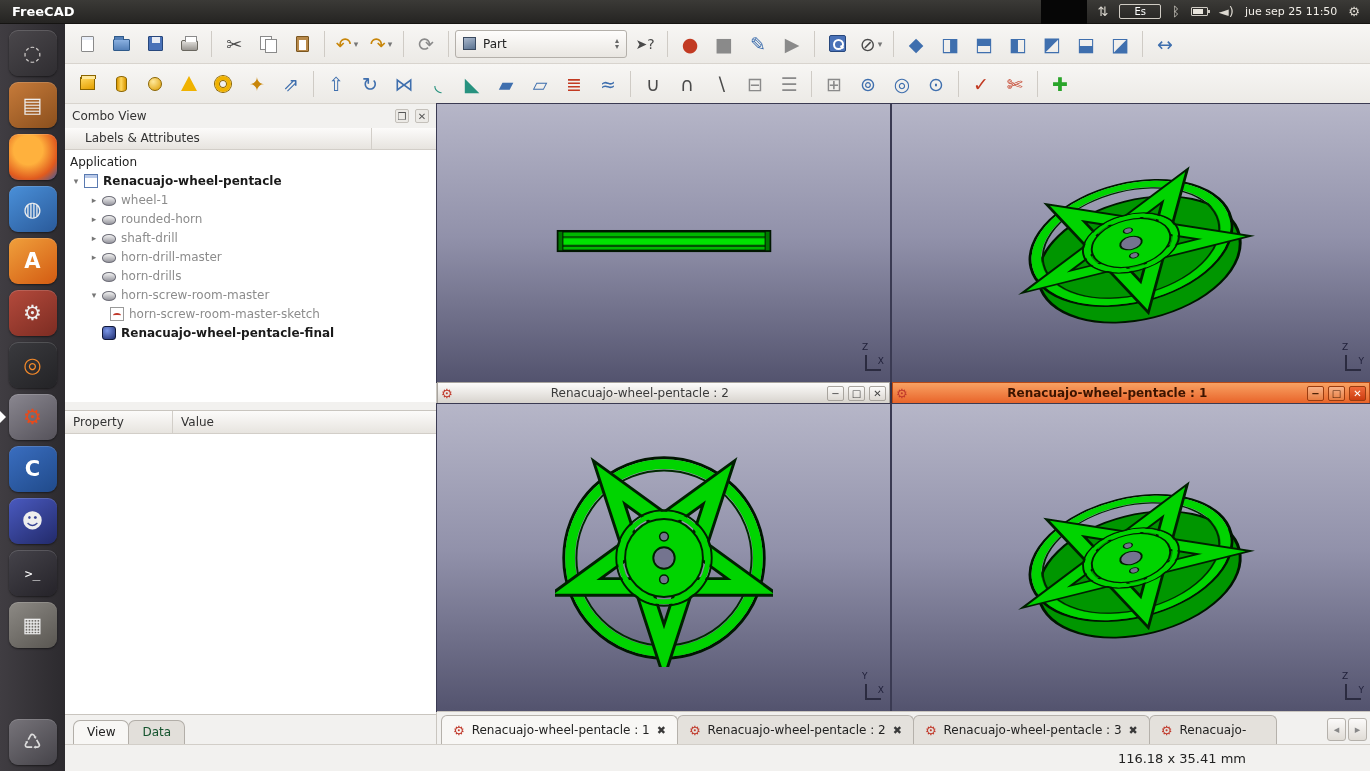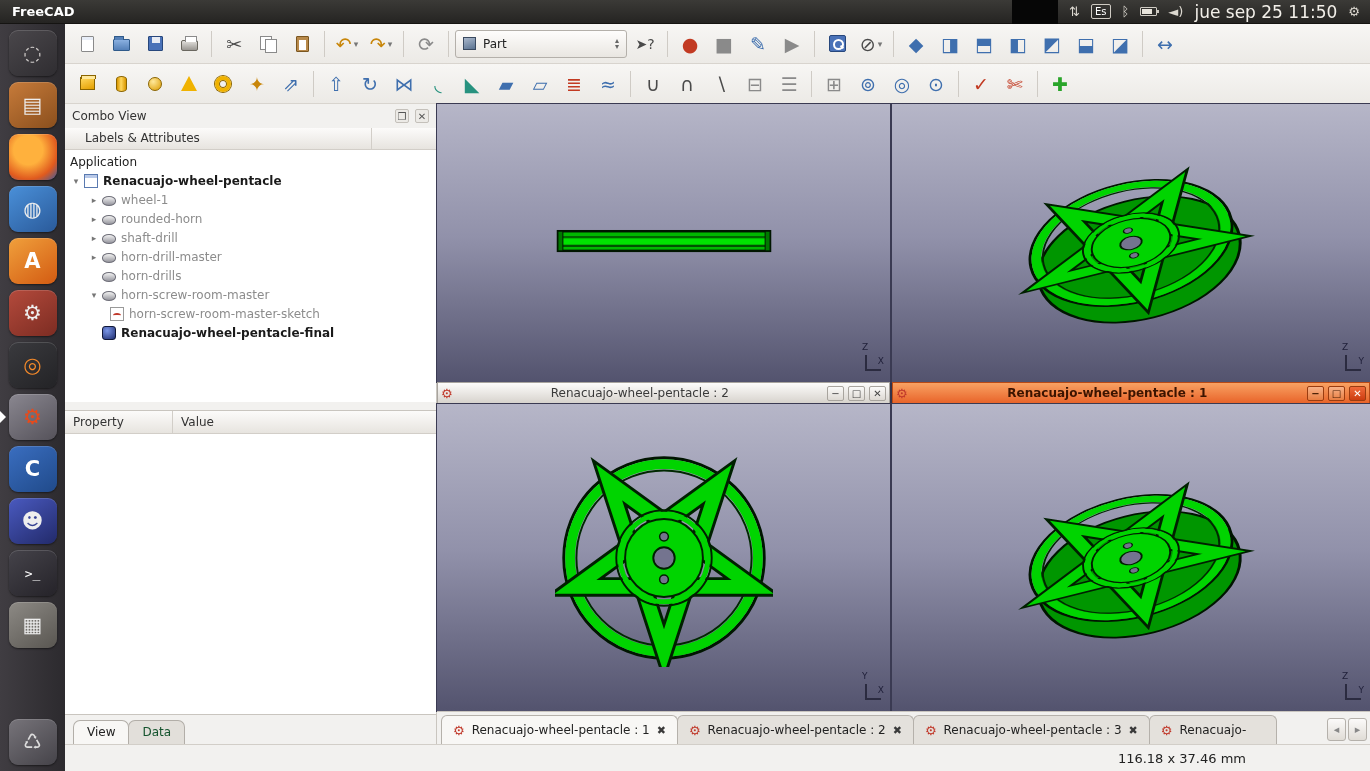--- a/index.html
+++ b/index.html
@@ -4,25 +4,25 @@
 <style>
   *{margin:0;padding:0;box-sizing:border-box}
   html,body{width:1370px;height:771px;overflow:hidden;font-family:"DejaVu Sans","Liberation Sans",sans-serif;font-size:12px;background:#2e2c30}
 
   
   .menubar{position:absolute;top:0;left:0;width:1370px;height:24px;background:linear-gradient(#3b3a37,#252422);color:#e6e2da;display:flex;align-items:center;z-index:60;border-bottom:1px solid #151412}
   .app-title{font-weight:bold;color:#fff;padding:0 12px;font-size:13px}
   .tray{margin-left:auto;display:flex;align-items:center;gap:11px;padding-right:10px}
   .tray-dark{width:46px;height:24px;background:#060606}
   .tray .tico{font-size:13px;color:#dcd8d0}
-  .kb-badge{border:1px solid #cfcbc3;border-radius:2px;padding:0 3px;font-size:10px;line-height:13px;color:#fff}
+  .kb-badge{border:1px solid #cfcbc3;border-radius:2px;padding:0 14px;font-size:10px;line-height:13px;color:#fff}
   .battery{width:17px;height:9px;border:1px solid #cfcbc3;border-radius:1px;position:relative}
   .battery::after{content:"";position:absolute;right:-3px;top:2px;width:2px;height:3px;background:#cfcbc3}
   .battery::before{content:"";position:absolute;left:1px;top:1px;bottom:1px;width:10px;background:#e8e4dc}
-  .clock{font-size:17px;color:#f2efe9}
+  .clock{font-size:11px;color:#f2efe9}
 
   
   .launcher{position:absolute;left:0;top:24px;width:65px;height:747px;background:linear-gradient(90deg,#403d42,#2c2a2e);display:flex;flex-direction:column;align-items:center;gap:6px;padding-top:6px;z-index:55}
   .l-item{width:48px;height:46px;border-radius:9px;display:flex;align-items:center;justify-content:center;font-size:21px;color:#eee;background:linear-gradient(145deg,#5a575c,#39373b);box-shadow:inset 0 1px 0 rgba(255,255,255,.15),0 1px 2px rgba(0,0,0,.5);position:relative;flex:none}
   .l-dash{background:linear-gradient(145deg,#4a474b,#2f2d31);color:#cfcbc9}
   .l-files{background:linear-gradient(145deg,#c77b3a,#8a4f1d)}
   .l-firefox{background:radial-gradient(circle at 40% 35%,#ffb13d 35%,#e05a1e 70%,#3a5ba0)}
   .l-uone{background:linear-gradient(145deg,#4a90d9,#2a5a9a)}
   .l-software{background:linear-gradient(145deg,#f0a03c,#d35b12);color:#fff;font-weight:bold}
   .l-settings{background:linear-gradient(145deg,#b44a3c,#7c2c22)}
@@ -592,15 +592,15 @@
         </span>
         <span class="tab-scrolls">
           <span class="tab-scroll">◂</span>
           <span class="tab-scroll">▸</span>
         </span>
       </div>
     </div>
   </div>
 
   <div class="statusbar">
-    <span class="dim">116.18 x 37.46 mm</span>
+    <span class="dim">116.18 x 35.41 mm</span>
   </div>
 </div>
 
 </body></html>

